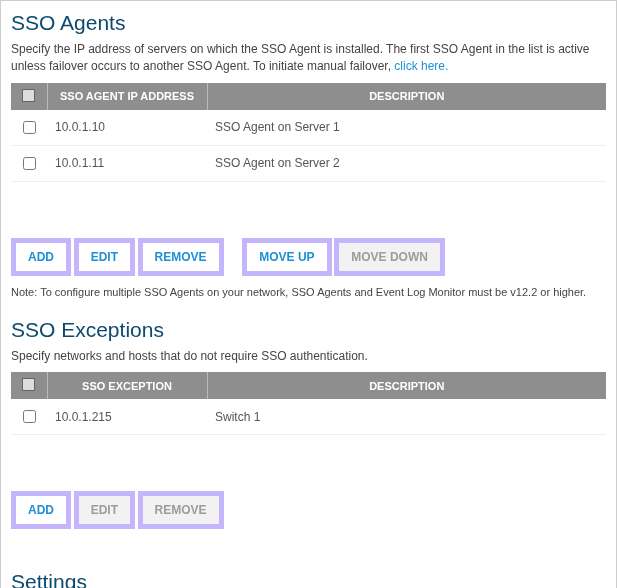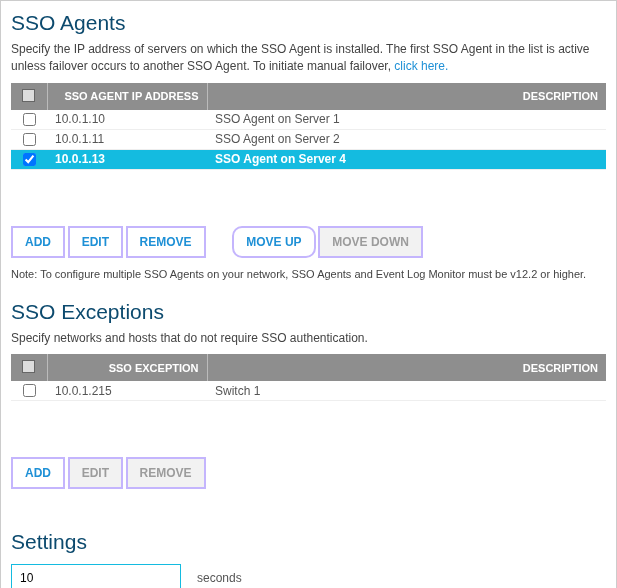--- a/index.html
+++ b/index.html
@@ -29,55 +29,55 @@
   table.data {
     width: 100%;
     border-collapse: collapse;
     margin-bottom: 8px;
   }
   table.data thead th {
     background: #8e8e8e;
     color: #fff;
     font-size: 11px;
     font-weight: 700;
-    text-align: right;
+    text-align: center;
     padding: 6px 8px;
     border-right: 1px solid #bbb;
   }
   table.data thead th:last-child { border-right: none; }
   table.data td {
-    padding: 0 8px;
+    padding: 8px 8px;
     border-bottom: 1px solid #eee;
     font-size: 12px;
     color: #555;
   }
   table.data .chkcol { width: 32px; text-align: center; }
   table.data .col-ip { width: 160px; }
   tr.selected td {
     background: #14bbe0;
     color: #fff;
     font-weight: 600;
   }
   .header-chk {
     width: 13px; height: 13px; display:inline-block;
     border:1px solid #666; background:#ddd;
   }
   .btnrow { margin: 6px 0 10px 0; }
   .btn {
     display: inline-block;
-    border: 2px solid #c4b5fd;
+    border: 5px solid #c4b5fd;
     background: #fff;
     color: #1e90d6;
     font-size: 12px;
     font-weight: 600;
     padding: 7px 12px;
     margin-right: -1px;
     cursor: pointer;
   }
-  .btn.group-gap { margin-left: 24px; border-radius: 10px; }
+  .btn.group-gap { margin-left: 16px; }
   .btn.disabled {
     color: #9c9c9c;
     background: #f2f2f2;
     cursor: default;
     margin-top: 48px;
   }
   .note { font-size: 11px; color: #444; margin: 8px 0 20px 0; }
   .formrow {
     display: flex;
     align-items: center;
@@ -123,25 +123,20 @@
       <tr>
         <td class="chkcol"><input type="checkbox" style=""></td>
         <td>10.0.1.10</td>
         <td>SSO Agent on Server 1</td>
       </tr>
       <tr>
         <td class="chkcol"><input type="checkbox" style=""></td>
         <td>10.0.1.11</td>
         <td>SSO Agent on Server 2</td>
       </tr>
-      <tr class="selected">
-        <td class="chkcol"><input type="checkbox" checked="" style=""></td>
-        <td>10.0.1.13</td>
-        <td>SSO Agent on Server 4</td>
-      </tr>
     </tbody>
 </table>
 
 <div class="btnrow">
   <span class="btn">ADD</span>
   <span class="btn">EDIT</span>
   <span class="btn">REMOVE</span>
   <span class="btn group-gap">MOVE UP</span>
   <span class="btn disabled">MOVE DOWN</span>
 </div>

